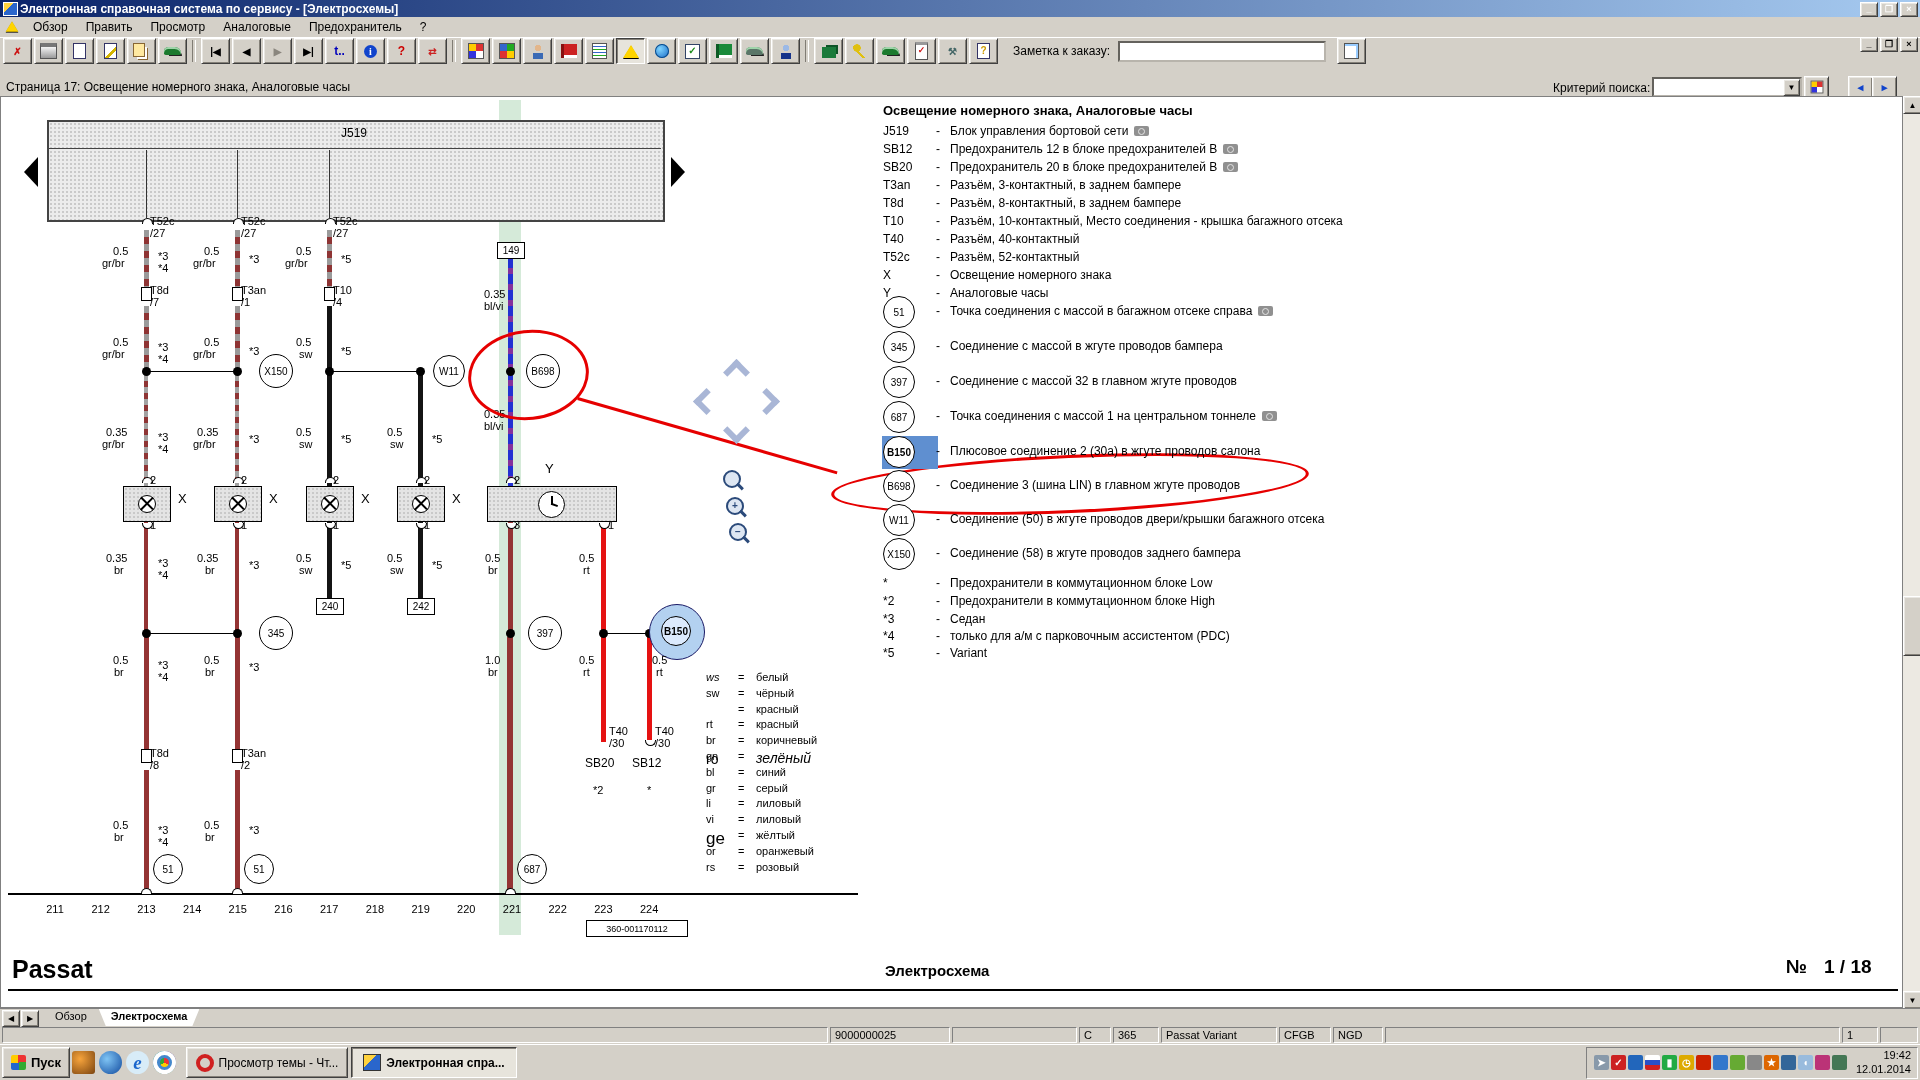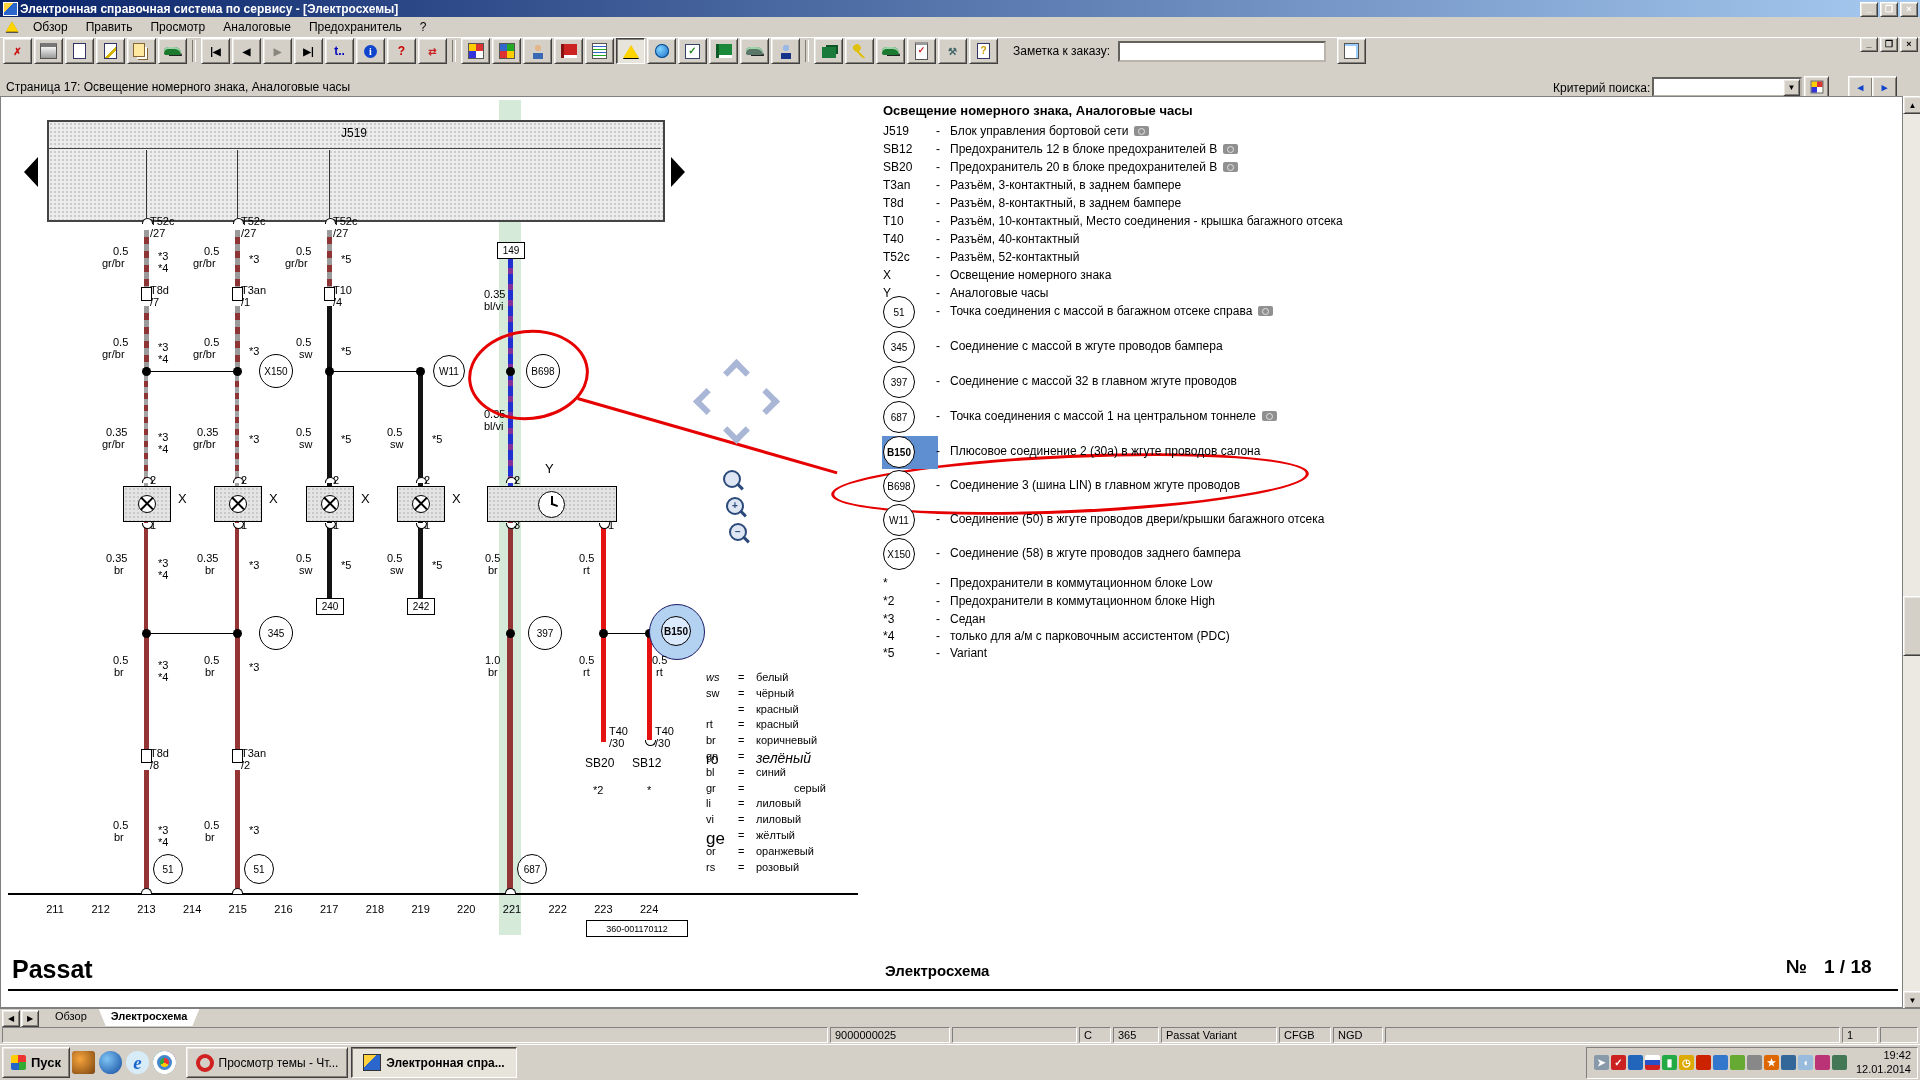--- a/index.html
+++ b/index.html
@@ -567,21 +567,21 @@
       <div style="position: absolute; left: 738px; top: 734.2px; font-size: 11px;">=</div>
       <div style="position: absolute; left: 756px; top: 734.2px; font-size: 11px;">коричневый</div>
       <div style="position: absolute; left: 706px; top: 750px; font-size: 11px;">gn</div>
       <div style="position: absolute; left: 738px; top: 750px; font-size: 11px;">=</div>
       <div style="position: absolute; left: 756px; top: 750px; font-size: 14px; font-style: italic;">зелёный</div>
       <div style="position: absolute; left: 706px; top: 765.8px; font-size: 11px;">bl</div>
       <div style="position: absolute; left: 738px; top: 765.8px; font-size: 11px;">=</div>
       <div style="position: absolute; left: 756px; top: 765.8px; font-size: 11px;">синий</div>
       <div style="position: absolute; left: 706px; top: 781.6px; font-size: 11px;">gr</div>
       <div style="position: absolute; left: 738px; top: 781.6px; font-size: 11px;">=</div>
-      <div style="position: absolute; left: 756px; top: 781.6px; font-size: 11px; margin-left: 38px;">серый</div>
+      <div style="position: absolute; left: 756px; top: 781.6px; font-size: 11px;">серый</div>
       <div style="position: absolute; left: 706px; top: 797.4px; font-size: 11px;">li</div>
       <div style="position: absolute; left: 738px; top: 797.4px; font-size: 11px;">=</div>
       <div style="position: absolute; left: 756px; top: 797.4px; font-size: 11px;">лиловый</div>
       <div style="position: absolute; left: 706px; top: 813.2px; font-size: 11px;">vi</div>
       <div style="position: absolute; left: 738px; top: 813.2px; font-size: 11px;">=</div>
       <div style="position: absolute; left: 756px; top: 813.2px; font-size: 11px;">лиловый</div>
       <div style="position: absolute; left: 706px; top: 829px; font-size: 17px;">ge</div>
       <div style="position: absolute; left: 738px; top: 829px; font-size: 11px;">=</div>
       <div style="position: absolute; left: 756px; top: 829px; font-size: 11px;">жёлтый</div>
       <div style="position: absolute; left: 706px; top: 844.8px; font-size: 11px;">or</div>

